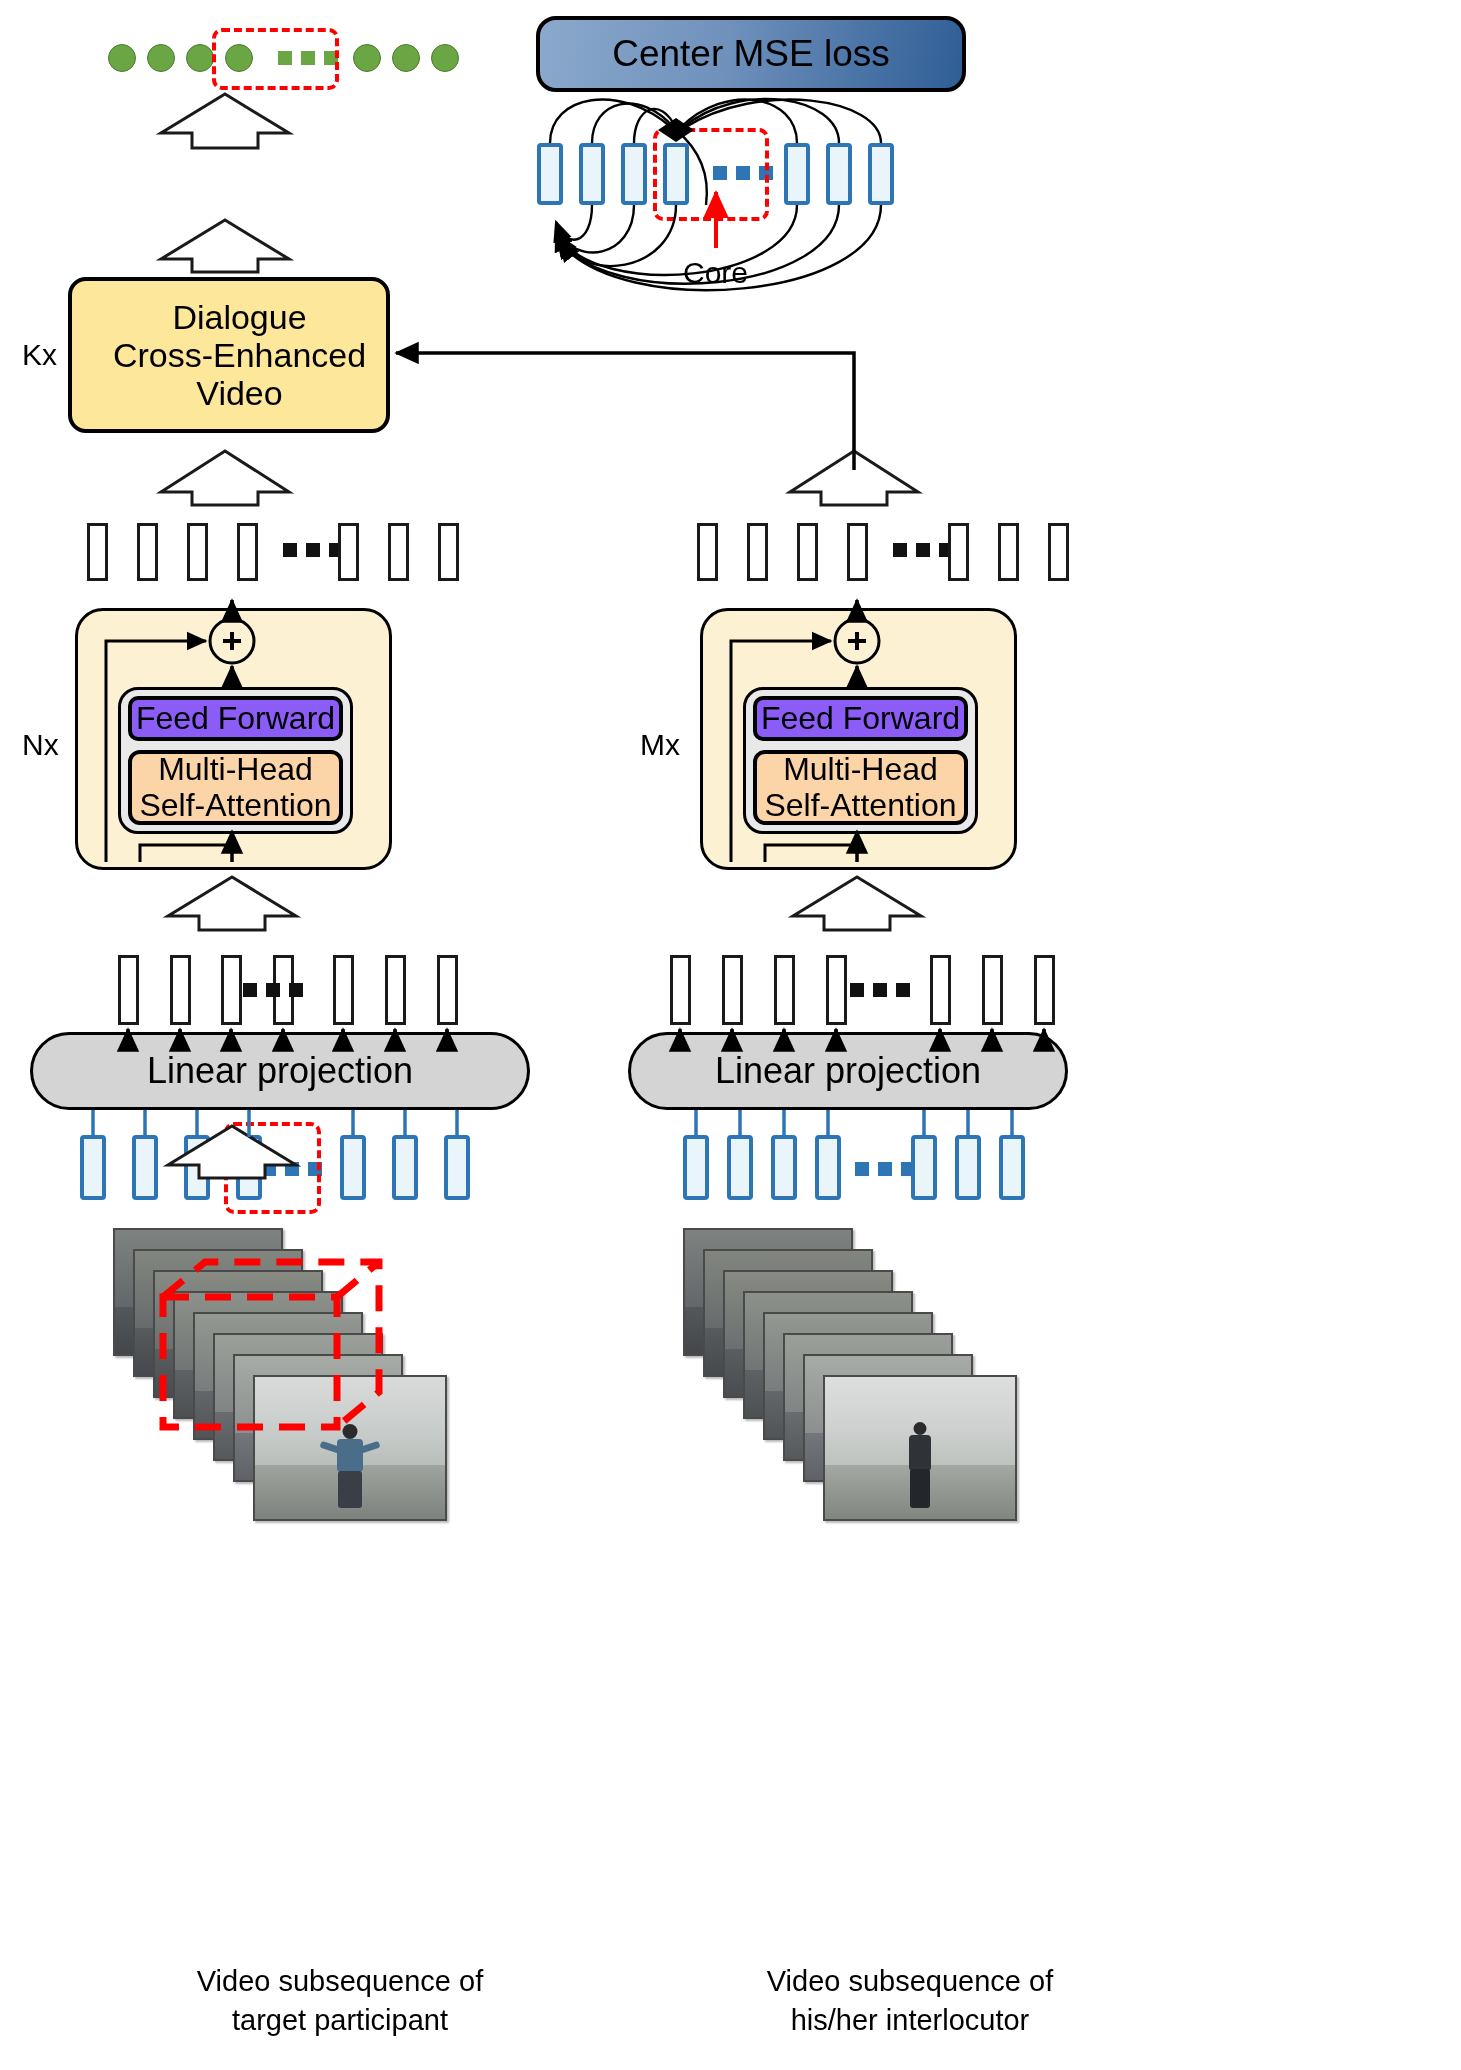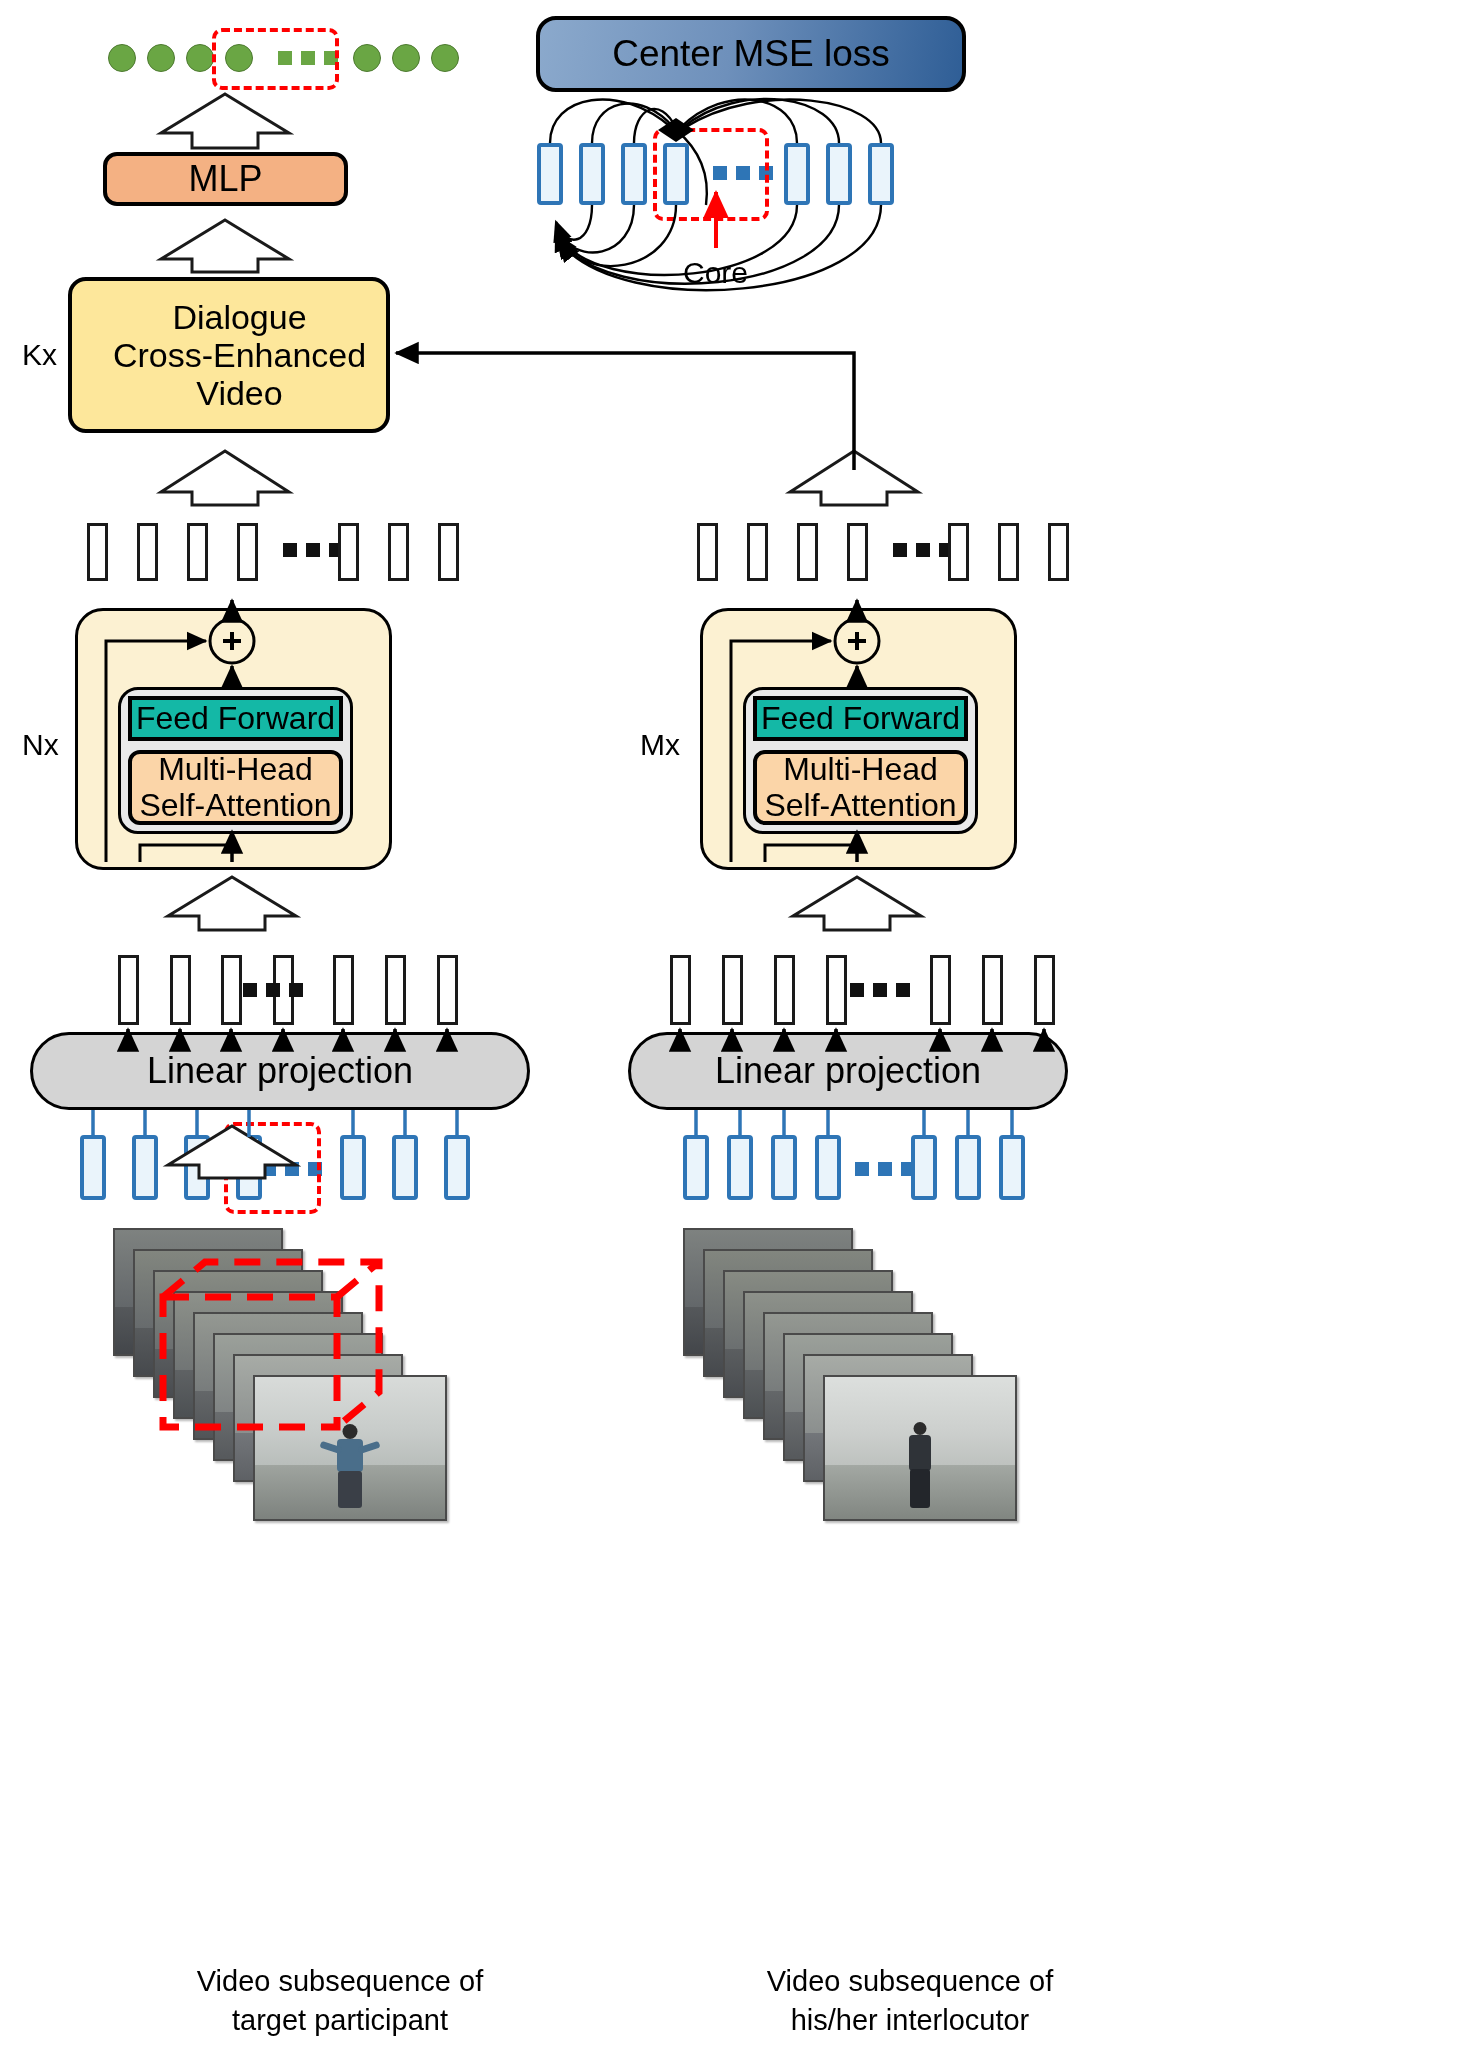--- a/index.html
+++ b/index.html
@@ -20,21 +20,21 @@
     border-radius: 14px;
     display:flex; align-items:center; justify-content:center;
     text-align:center;
     color:#000;
     line-height:1.12;
   }
   .mlp-box      { background:#f4b183; font-size:36px; }
   .loss-box     { background: linear-gradient(100deg,#8ba9cc 0%, #6e90bb 45%, #2f5e96 100%);
                   font-size:37px; border-radius:20px; }
   .dce-box      { background:#fde79b; font-size:34px; border-radius:18px; }
-  .ff-box       { background:#14b8a6; font-size:32px; border-width:4px; border-radius:0; }
+  .ff-box       { background:#8b5cf6; font-size:32px; border-width:4px; border-radius:10px; }
   .mhsa-box     { background:#fbd5a8; font-size:32px; border-width:4px; border-radius:12px; }
 
   
   .tf-outer {
     position:absolute; background:#fcf1d2; border:3px solid #000; border-radius:28px;
   }
   .tf-mid {
     position:absolute; background:#e9e9e9; border:3px solid #000; border-radius:20px;
   }
 
@@ -99,23 +99,20 @@
         <i></i>
         <i></i>
         <i></i>
       </div>
     <div class="gcirc" style="left:353px;top:44px;width:28px;height:28px;"></div>
     <div class="gcirc" style="left:392px;top:44px;width:28px;height:28px;"></div>
     <div class="gcirc" style="left:431px;top:44px;width:28px;height:28px;"></div>
   </div>
   <div class="redbox" style="left:212px;top:28px;width:127px;height:62px;"></div>
 
-  <div class="rbox mlp-box" style="left:103px;top:152px;width:245px;height:54px;">
-    <span>MLP</span>
-  </div>
 
   <div class="rbox dce-box" style="left:68px;top:277px;width:322px;height:156px;flex-direction:column;padding-left:21px;">
     <span>Dialogue</span>
     <span>Cross-Enhanced</span>
     <span>Video</span>
   </div>
   <div class="plainlabel" style="left:22px;top:338px;">Kx</div>
 
   <div class="rbox loss-box" style="left:536px;top:16px;width:430px;height:76px;">
     <span>Center MSE loss</span>

